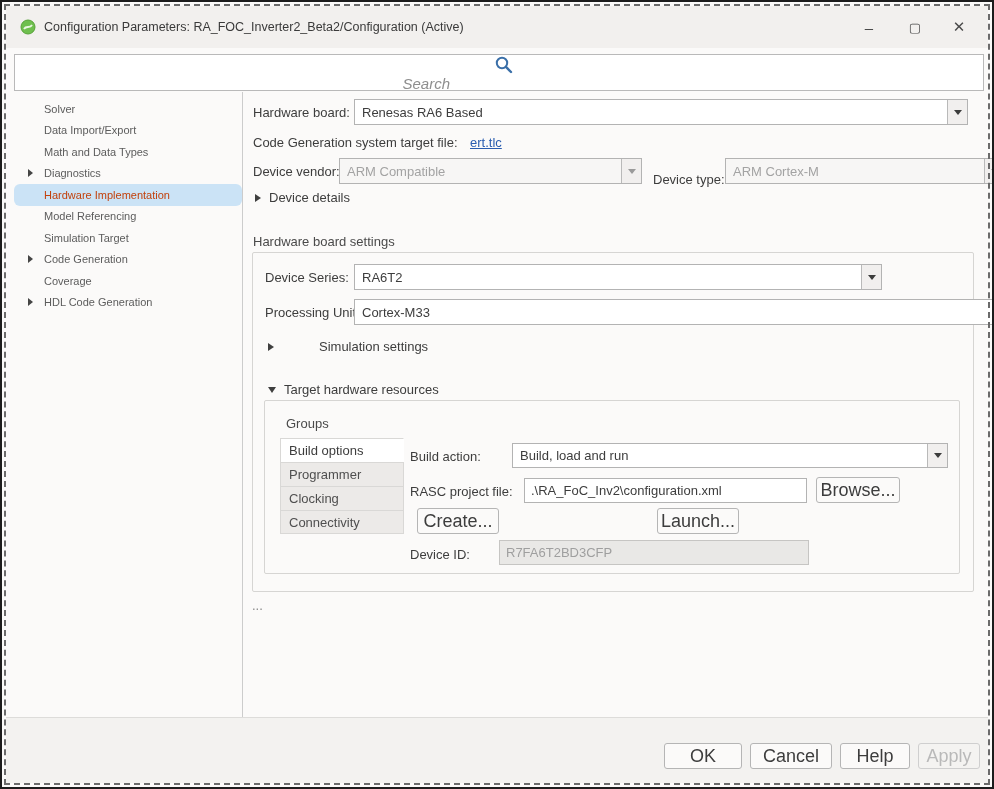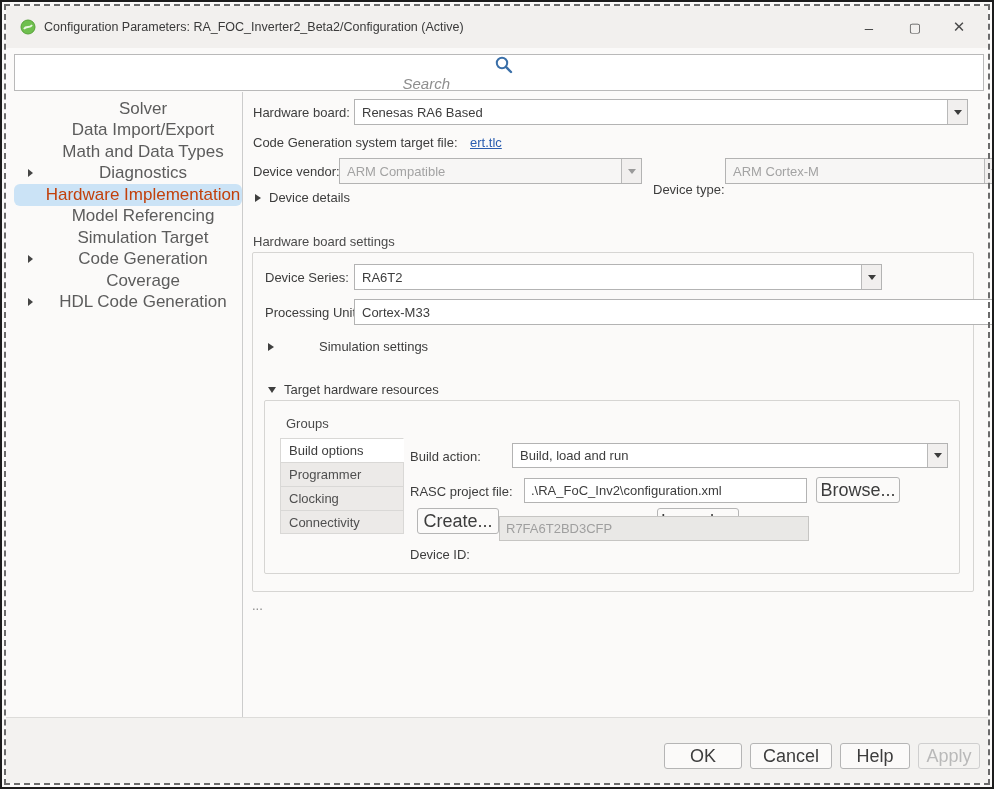--- a/index.html
+++ b/index.html
@@ -17,21 +17,21 @@
   .winbtn.close { right:6px; font-size:15px; }
 
   
   .searchbar { position:absolute; left:12px; top:52px; width:970px; height:37px; background:#ffffff; border:1px solid #b9b9b9; display:flex; align-items:center;flex-direction:column; }
   .search-icon { margin-left:10px; width:20px; height:20px; flex:0 0 auto; }
   .searchbar input { border:none; outline:none; flex:1; height:100%; margin-left:8px; font-size:15px; font-style:italic; color:#555; background:transparent; font-family:"Liberation Sans", sans-serif; }
   .searchbar input::placeholder { color:#8e8e8e; font-style:italic; }
 
   
   .sidebar { position:absolute; left:12px; top:96px; width:228px; }
-  .tree-item { position:relative; height:21.5px; display:flex; align-items:center; font-size:17px; color:#5c5c5c; padding-left:30px; cursor:default; white-space:nowrap;justify-content:center; }
+  .tree-item { position:relative; height:21.5px; display:flex; align-items:center; font-size:11px; color:#5c5c5c; padding-left:30px; cursor:default; white-space:nowrap; }
   .tree-item.selected { background:#cbe3f6; color:#c2410c;border-radius:6px; }
   .tri-right { position:absolute; left:14px; top:50%; margin-top:-4px; width:0; height:0; border-left:5px solid #454545; border-top:4px solid transparent; border-bottom:4px solid transparent; }
   .divider { position:absolute; left:240px; top:90px; width:1px; height:626px; background:#cccccc; }
 
   
   .lbl { position:absolute; font-size:13px; color:#3d3d3d; white-space:nowrap; }
   .combo { position:absolute; height:26px; background:#ffffff; border:1px solid #b3b3b3; display:flex; }
   .combo .val { flex:1; display:flex; align-items:center; padding-left:7px; font-size:13px; color:#3d3d3d; overflow:hidden; white-space:nowrap; }
   .combo .arrow-btn { width:20px; border-left:1px solid #b9b9b9; background:#f1efee; display:flex; align-items:center; justify-content:center; }
   .caret { width:0; height:0; border-left:4px solid transparent; border-right:4px solid transparent; border-top:5px solid #3c3c3c; }
@@ -139,21 +139,21 @@
   <div class="lbl" style="left:251px; top:133px;">Code Generation system target file:</div>
   <a class="link" style="position:absolute; left:468px; top:133px;">ert.tlc</a>
 
   <div class="lbl" style="left:251px; top:162px;">Device vendor:</div>
   <div class="combo disabled" style="left:337px; top:156px; width:303px;">
     <div class="val">ARM Compatible</div>
     <div class="arrow-btn">
         <span class="caret"></span>
       </div>
   </div>
-  <div class="lbl" style="left:651px; top:180px;">Device type:</div>
+  <div class="lbl" style="left:651px; top:170px;">Device type:</div>
   <div class="combo disabled" style="left:723px; top:156px; width:280px;gap:8px;">
     <div class="val">ARM Cortex-M</div>
     <div class="arrow-btn">
         <span class="caret"></span>
       </div>
   </div>
 
   <div class="disclosure" style="left:253px; top:188px;">
     <span class="tri-r"></span>
     <span>Device details</span>
@@ -217,21 +217,21 @@
   </div>
 
   <div class="lbl" style="left:408px; top:482px;">RASC project file:</div>
   <input class="textfield" style="left: 522px; top: 476px; width: 283px;" value=".\RA_FoC_Inv2\configuration.xml">
   <button class="btn" style="left:814px; top:475px; width:84px;">Browse...</button>
 
   <button class="btn" style="left:415px; top:506px; width:82px;">Create...</button>
   <button class="btn" style="left:655px; top:506px; width:82px;">Launch...</button>
 
   <div class="lbl" style="left:408px; top:545px;">Device ID:</div>
-  <input class="textfield" style="left: 497px; top: 514px; width: 310px;" disabled="" value="R7FA6T2BD3CFP">
+  <input class="textfield" style="left: 497px; top: 538px; width: 310px;" disabled="" value="R7FA6T2BD3CFP">
 
   <div class="ellipsis" style="left:250px; top:596px;">...</div>
 
   <div class="footer">
     <button class="btn" style="left:658px; width:78px;">OK</button>
     <button class="btn" style="left:744px; width:82px;">Cancel</button>
     <button class="btn" style="left:834px; width:70px;">Help</button>
     <button class="btn disabled" style="left:912px; width:62px;">Apply</button>
   </div>
 </div>

